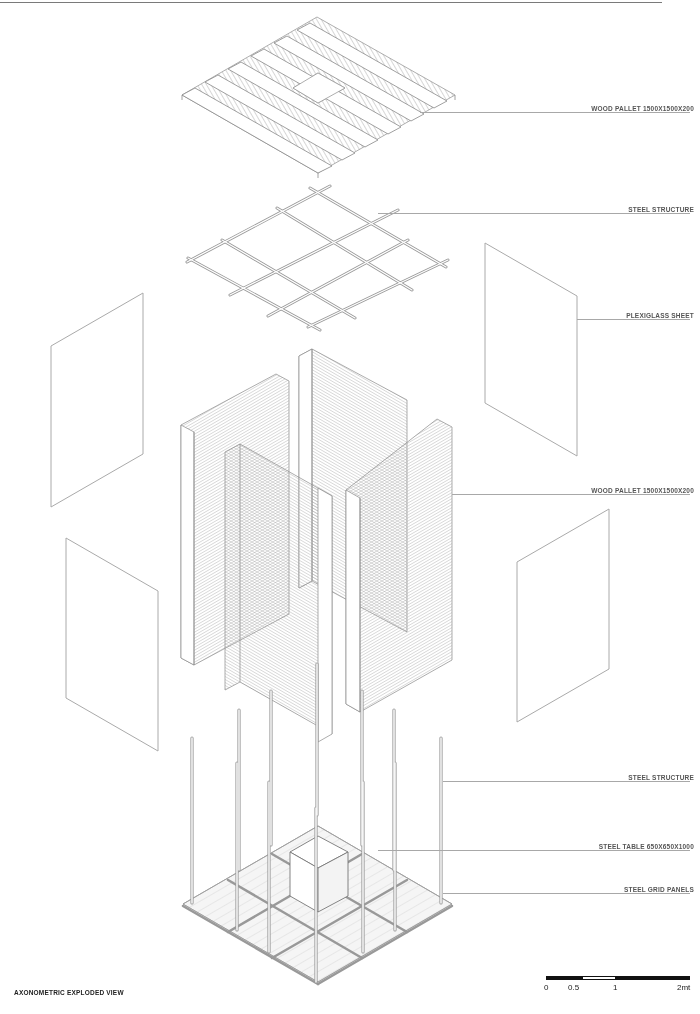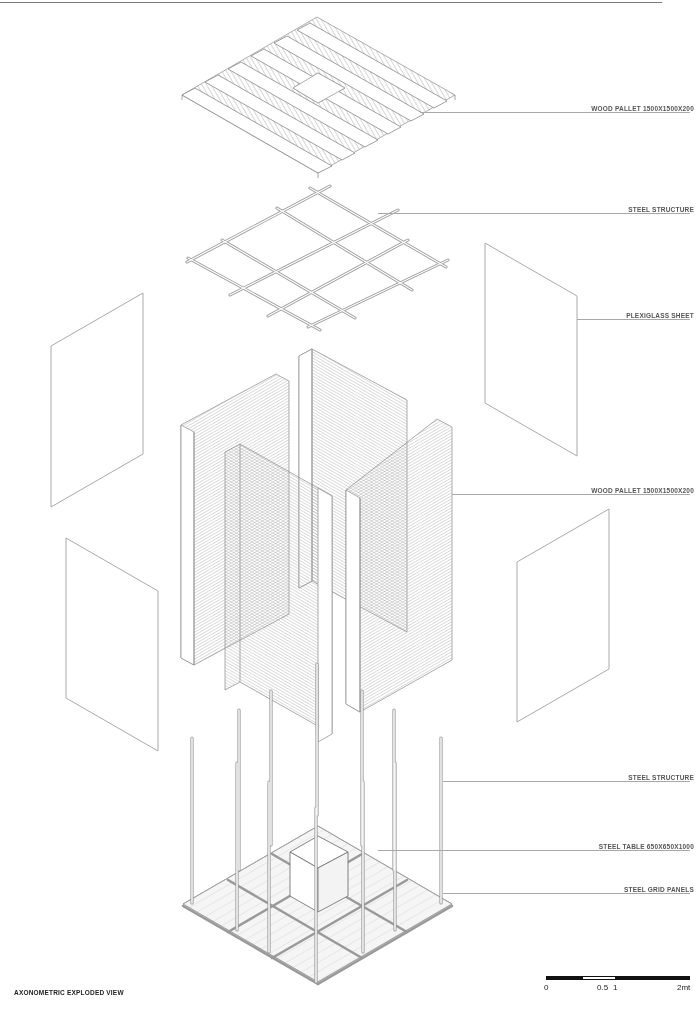--- a/index.html
+++ b/index.html
@@ -170,15 +170,15 @@
 <div class="label" style="right:6px; top:886px;">STEEL GRID PANELS</div>
 
 <div class="title">AXONOMETRIC EXPLODED VIEW</div>
 
 <div class="scalebar">
   <div class="sb-seg" style="left:0; width:36px; background:#111;"></div>
   <div class="sb-seg" style="left:36px; width:34px; background:#fff;"></div>
   <div class="sb-seg" style="left:70px; width:74px; background:#111;"></div>
 </div>
 <div class="sb-tick" style="left:544px;">0</div>
-<div class="sb-tick" style="left:597px;">0.5</div>
+<div class="sb-tick" style="left:568px;">0.5</div>
 <div class="sb-tick" style="left:613px;">1</div>
 <div class="sb-tick" style="left:677px;text-align:right;">2mt</div>
 
 </body></html>

